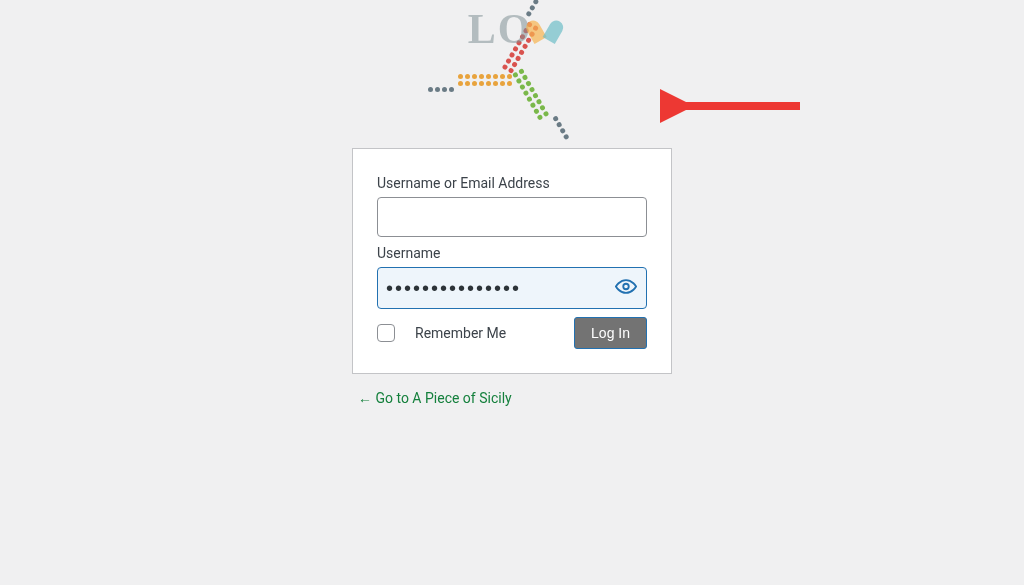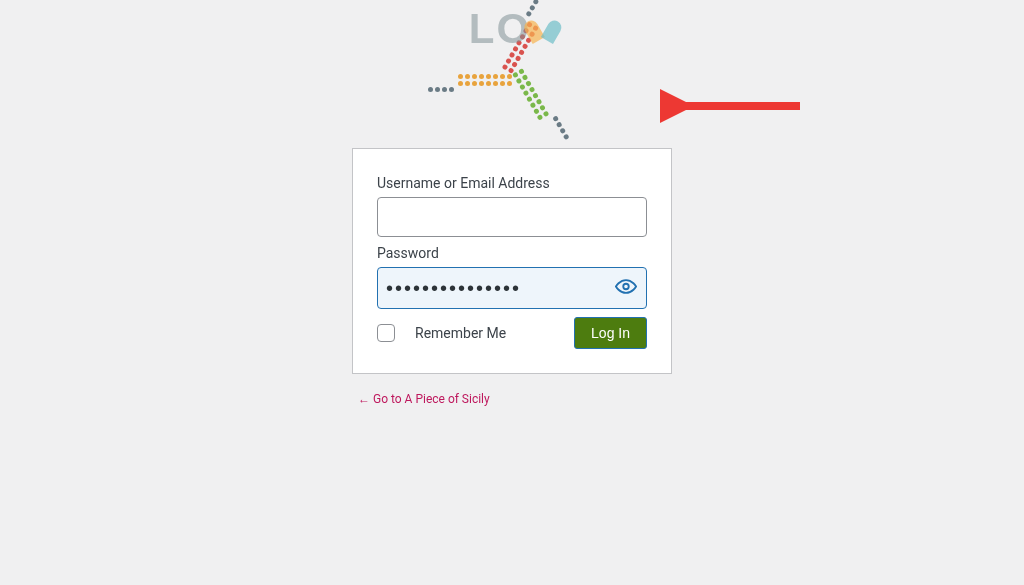--- a/index.html
+++ b/index.html
@@ -22,21 +22,21 @@
     }
     .watermark {
       position: absolute;
       top: 5px;
       left: 50%;
       transform: translateX(-50%);
       font-size: 42px;
       font-weight: 800;
       color: rgba(130, 145, 150, 0.55);
       letter-spacing: 2px;
-      font-family: Liberation Sans, sans-serif;
+      font-family: Liberation Serif, serif;
       z-index: 2;
       display: flex;
       align-items: center;
     }
     .watermark-heart {
       display: inline-block;
       position: relative;
       width: 28px;
       height: 28px;
       margin: 0 -2px;
@@ -191,37 +191,37 @@
     .remember input[type="checkbox"] {
       width: 18px;
       height: 18px;
       border: 1px solid #8c8f94;
       border-radius: 4px;
       appearance: none;
       background: #fff;
       cursor: pointer;
     }
     .login-btn {
-      background: #4d7c0f;
+      background: #737373;
       color: #fff;
       border: 1px solid #2271b1;
       border-radius: 3px;
       font-size: 14px;
       padding: 7px 16px;
       cursor: pointer;
     }
     .back-link {
       width: 320px;
       margin: 14px auto 0;
       padding-left: 6px;
     }
     .back-link a {
-      color: #be185d;
+      color: #15803d;
       text-decoration: none;
-      font-size: 12px;
+      font-size: 14px;
     }
   </style>
 </head>
 <body>
 
 <div class="logo-area">
   <div class="watermark">
     <span>LO</span>
     <span class="watermark-heart"></span>
   </div>
@@ -323,21 +323,21 @@
   </svg>
 </div>
 
 <form class="login-form">
   <div class="field-group">
     <label class="field-label">Username or Email Address</label>
     <input type="text" class="text-input" value="" style="">
   </div>
 
   <div class="field-group">
-    <label class="field-label">Password</label>
+    <label class="field-label">Username</label>
     <div class="password-wrap">
       <input type="text" class="password-input" value="•••••••••••••••" style="">
       <button type="button" class="eye-btn">
         <svg width="22" height="22" viewBox="0 0 24 24" fill="none" stroke="#2271b1" stroke-width="2">
           <path d="M1 12s4-7 11-7 11 7 11 7-4 7-11 7S1 12 1 12z"></path>
           <circle cx="12" cy="12" r="3"></circle>
         </svg>
       </button>
     </div>
   </div>

